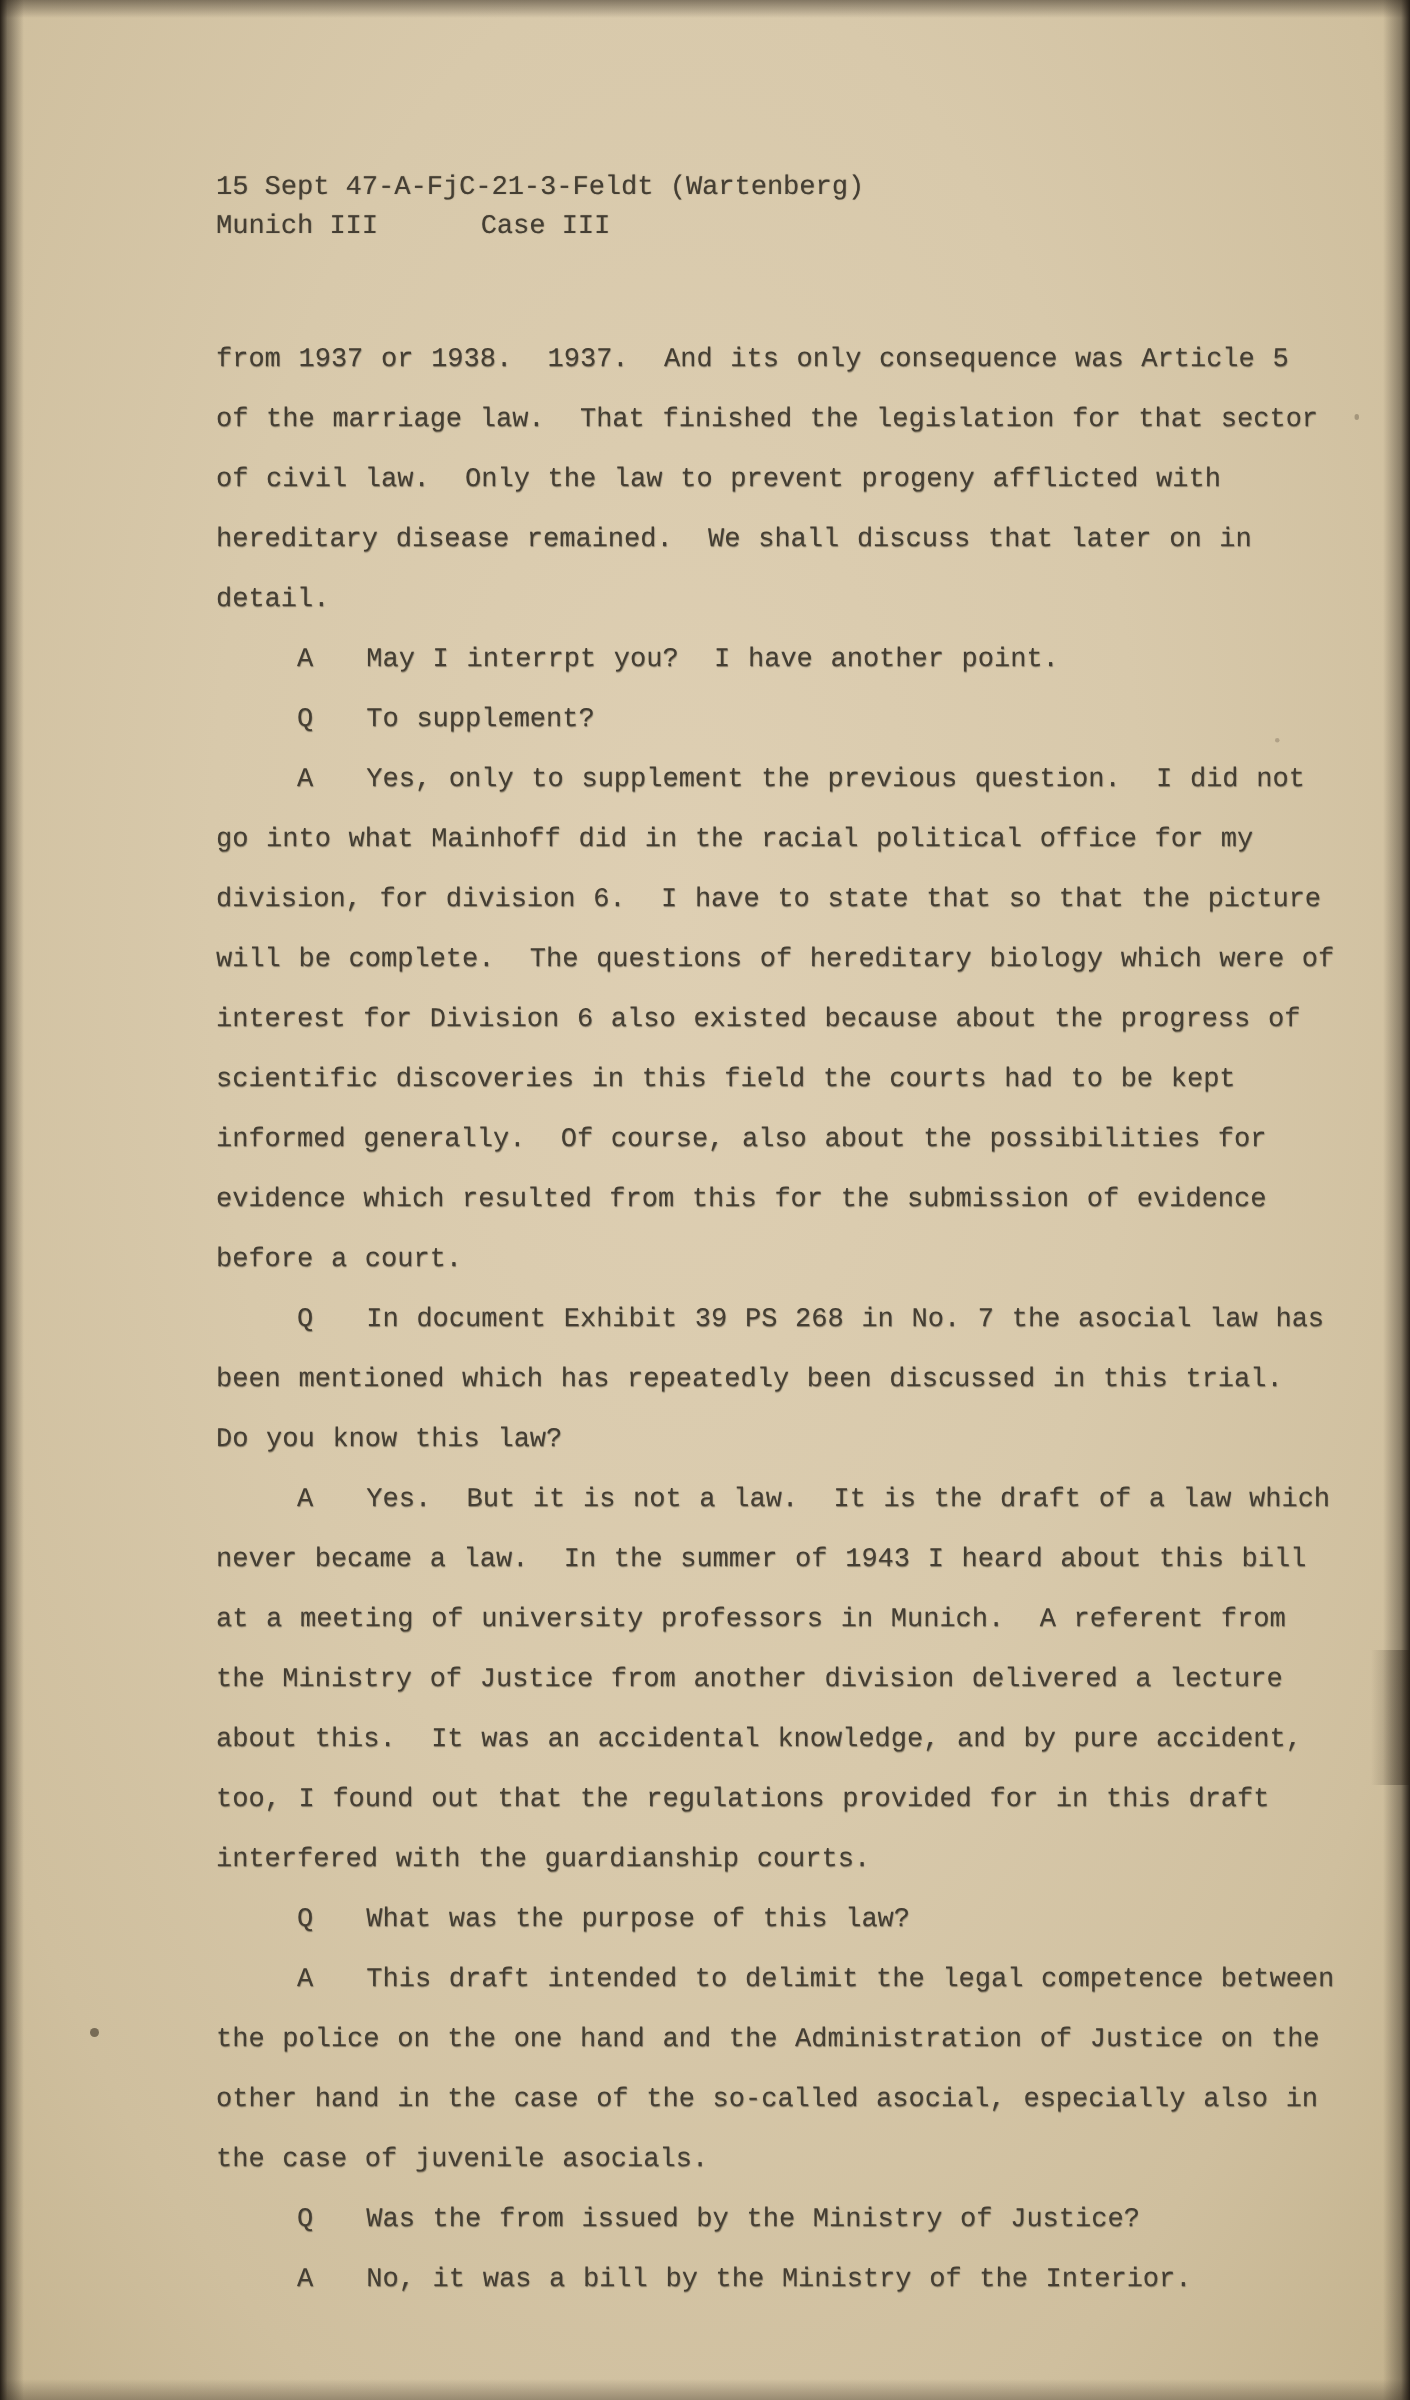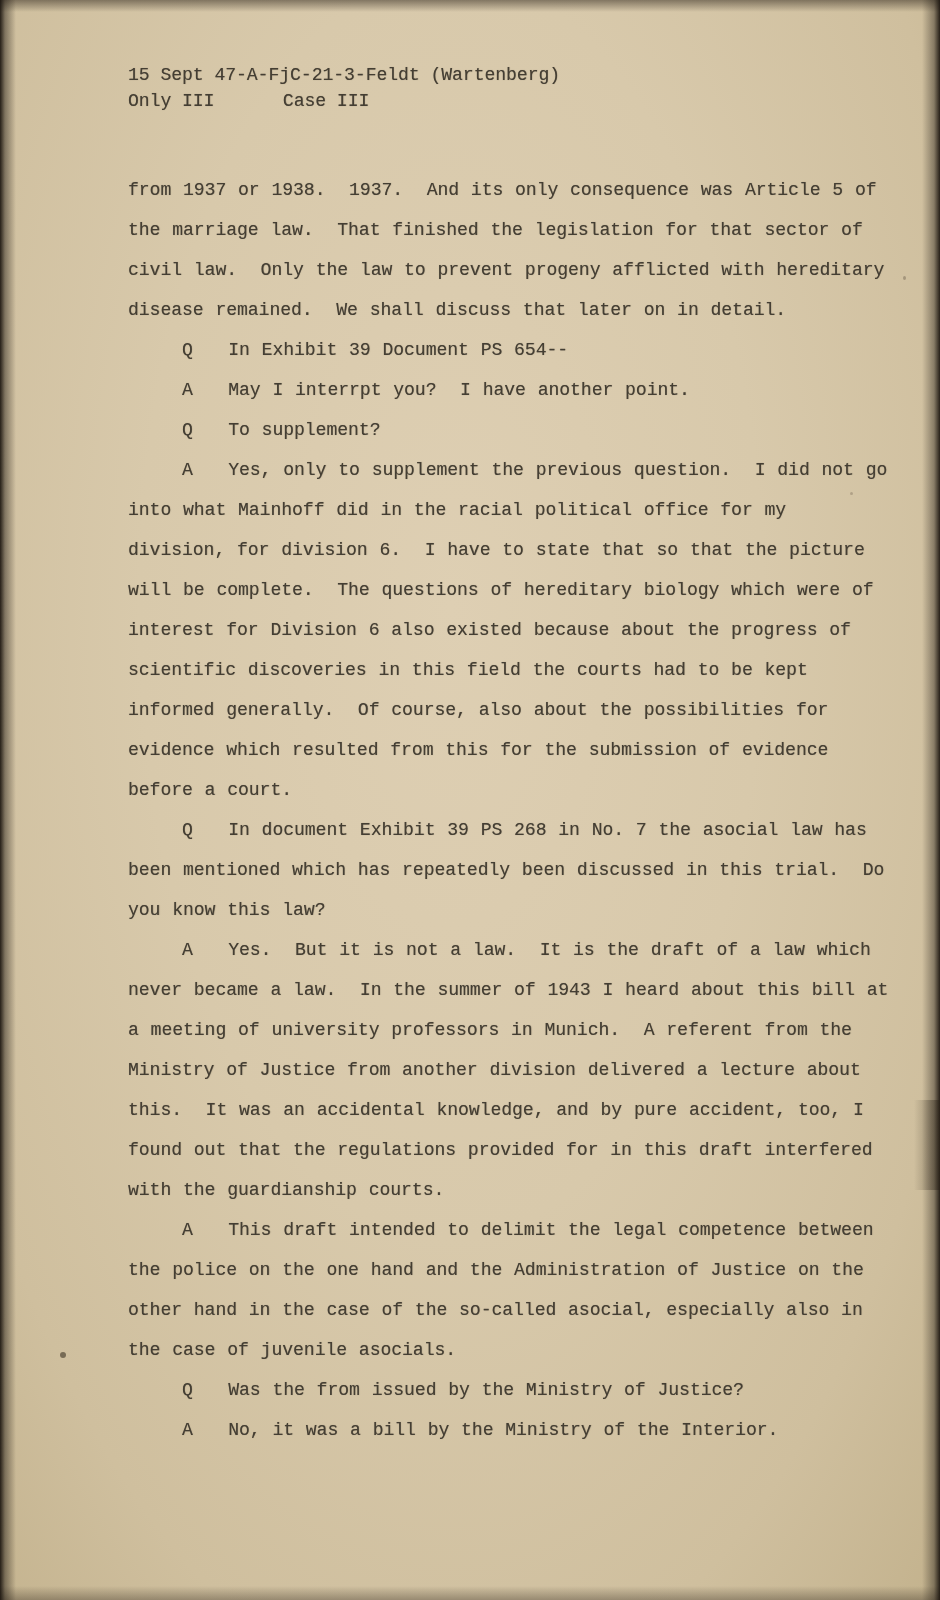--- a/index.html
+++ b/index.html
@@ -16,25 +16,26 @@
       linear-gradient(90deg,  rgba(28,22,16,0.95) 0px, rgba(28,22,16,0.45) 5px, rgba(28,22,16,0.0) 16px),
       linear-gradient(270deg, rgba(28,22,16,0.95) 0px, rgba(28,22,16,0.40) 6px, rgba(28,22,16,0.0) 18px),
       linear-gradient(180deg, rgba(45,36,26,0.50) 0px, rgba(45,36,26,0.0) 12px),
       linear-gradient(0deg,   rgba(45,36,26,0.35) 0px, rgba(45,36,26,0.0) 14px),
       radial-gradient(ellipse at 48% 38%, #decfb3 0%, #d8c9ab 45%, #cfbf9e 78%, #c3b28d 100%);
   }
   .paper {
     position: absolute;
     inset: 0;
     box-sizing: border-box;
-    padding: 62px 48px 0 128px;
+    padding: 112px 48px 0 128px;
     font-family: "Liberation Mono", "DejaVu Sans Mono", monospace;
     font-size: 18px;
     color: #443e33;
     text-shadow: 0.3px 0.4px 0.7px rgba(62,54,42,0.55);
+    margin-left: 16px;
   }
   .header-line {
     line-height: 26px;
     white-space: pre-wrap;
   }
   .header-row {
     line-height: 26px;
   }
   .case-label { margin-left: 3.2em; }
   .transcript-body {
@@ -75,33 +76,33 @@
 </style>
 </head>
 <body>
 
 <div class="scan">
   <div class="paper">
 
     <div>
       <div class="header-line">15 Sept 47-A-FjC-21-3-Feldt (Wartenberg)</div>
       <div class="header-row">
-        <span>Only III</span>
+        <span>Munich III</span>
         <span class="case-label">Case III</span>
       </div>
     </div>
 
     <div class="transcript-body" id="paragraphs">
         <p class="para">from 1937 or 1938.  1937.  And its only consequence was Article 5 of the marriage law.  That finished the legislation for that sector of civil law.  Only the law to prevent progeny afflicted with hereditary disease remained.  We shall discuss that later on in detail.</p>
-        <p class="para indent">Q   In Exhibit 39 Document PS 654--</p>
         <p class="para indent">A   May I interrpt you?  I have another point.</p>
         <p class="para indent">Q   To supplement?</p>
         <p class="para indent">A   Yes, only to supplement the previous question.  I did not go into what Mainhoff did in the racial political office for my division, for division 6.  I have to state that so that the picture will be complete.  The questions of hereditary biology which were of interest for Division 6 also existed because about the progress of scientific discoveries in this field the courts had to be kept informed generally.  Of course, also about the possibilities for evidence which resulted from this for the submission of evidence before a court.</p>
         <p class="para indent">Q   In document Exhibit 39 PS 268 in No. 7 the asocial law has been mentioned which has repeatedly been discussed in this trial.  Do you know this law?</p>
         <p class="para indent">A   Yes.  But it is not a law.  It is the draft of a law which never became a law.  In the summer of 1943 I heard about this bill at a meeting of university professors in Munich.  A referent from the Ministry of Justice from another division delivered a lecture about this.  It was an accidental knowledge, and by pure accident, too, I found out that the regulations provided for in this draft interfered with the guardianship courts.</p>
+        <p class="para indent">Q   What was the purpose of this law?</p>
         <p class="para indent">A   This draft intended to delimit the legal competence between the police on the one hand and the Administration of Justice on the other hand in the case of the so-called asocial, especially also in the case of juvenile asocials.</p>
         <p class="para indent">Q   Was the from issued by the Ministry of Justice?</p>
         <p class="para indent">A   No, it was a bill by the Ministry of the Interior.</p>
       </div>
 
   </div>
 
   <div class="speck s1"></div>
   <div class="speck s2"></div>
   <div class="speck s3"></div>

